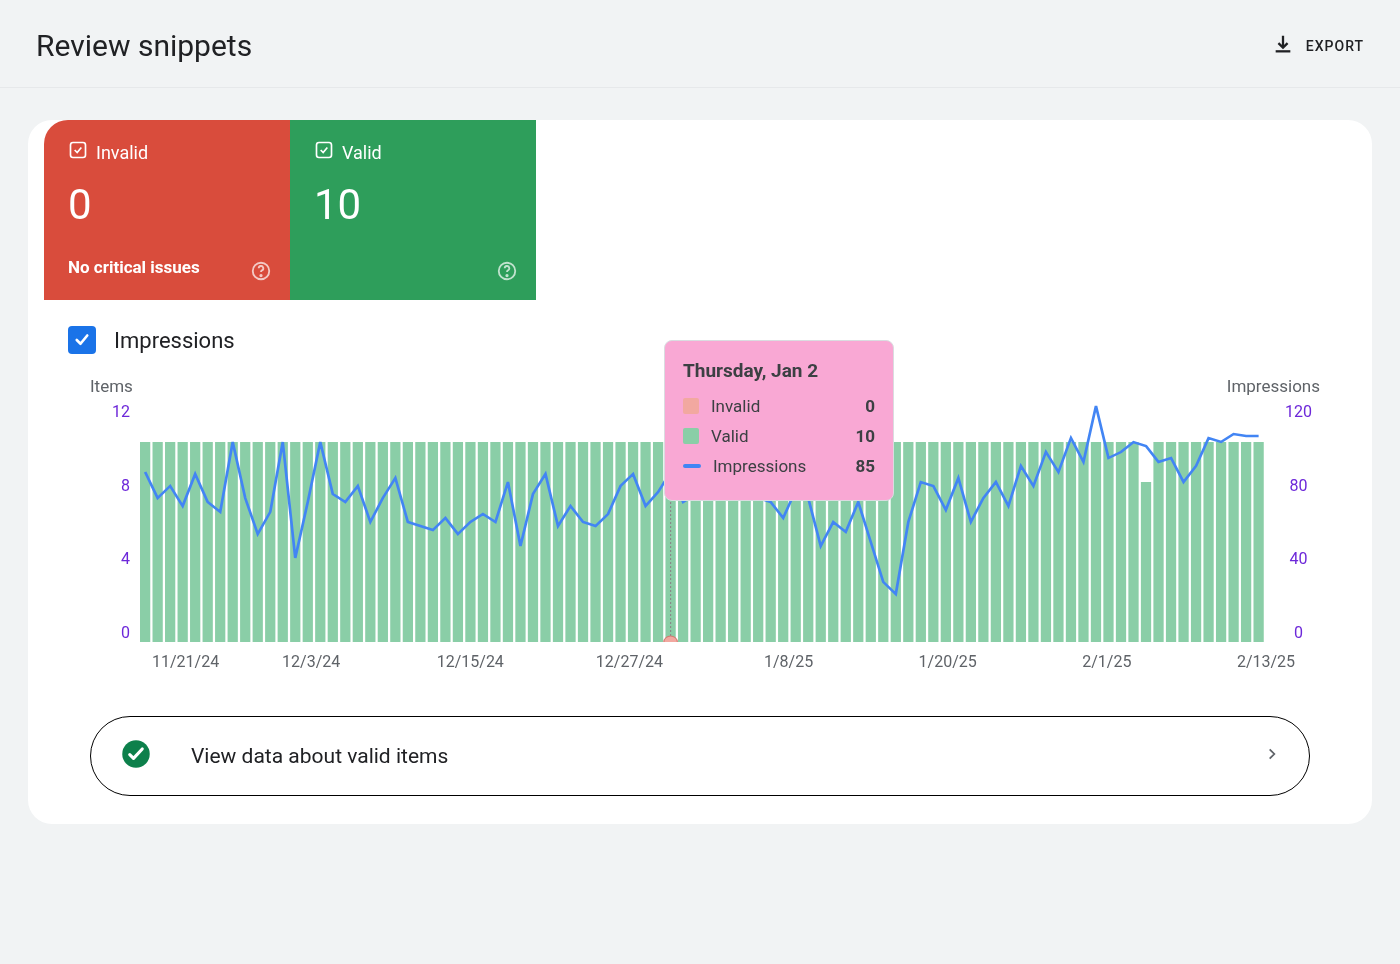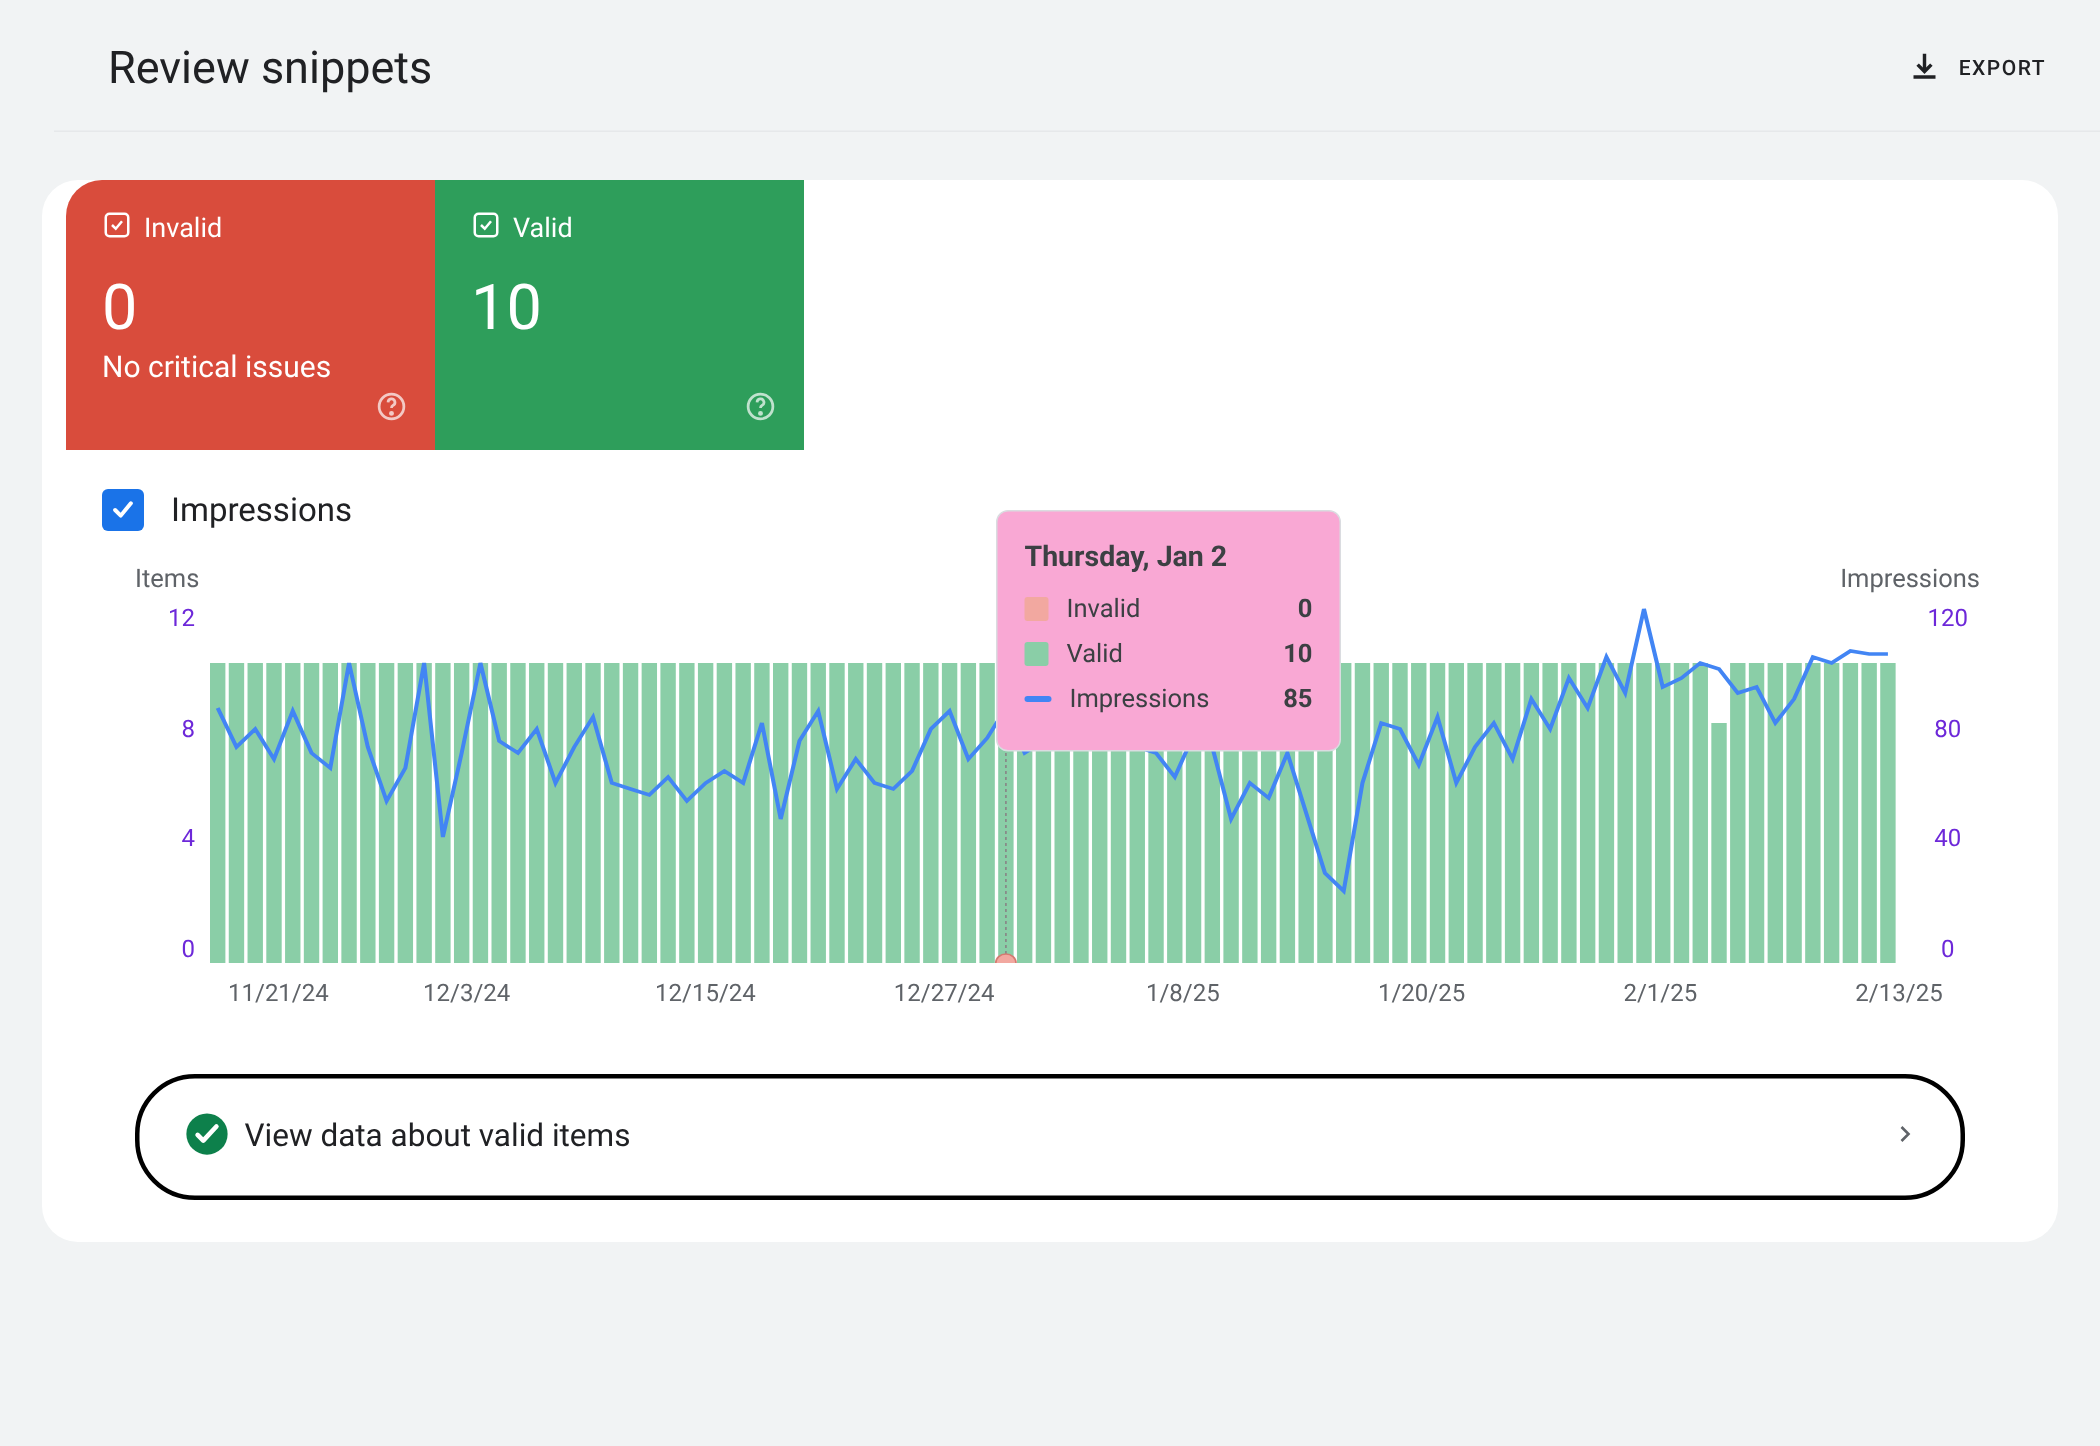--- a/index.html
+++ b/index.html
@@ -9,21 +9,20 @@
     width: 1400px;
     height: 964px;
     overflow: hidden;
   }
   .header {
     display: flex;
     justify-content: space-between;
     align-items: center;
     padding: 28px 36px 24px;
     border-bottom: 1px solid #e6e8ea;
-    margin-left: 36px;
   }
   .title {
     font-size: 30px;
     font-weight: 400;
     color: #202124;
   }
   .export-btn {
     display: inline-flex;
     align-items: center;
     gap: 12px;
@@ -52,21 +51,21 @@
     position: relative;
   }
   .tile.invalid { background: #d94c3c; border-top-left-radius: 24px; }
   .tile.valid   { background: #2e9e5b; }
   .tile-head {
     display: flex; align-items: center; gap: 8px;
     font-size: 18px; font-weight: 400;
   }
   .tile-head svg { flex-shrink: 0; }
   .tile-count { font-size: 42px; font-weight: 400; margin-top: 16px; }
-  .tile-note  { font-size: 20px; margin-top: 2px; }
+  .tile-note  { font-size: 17px; margin-top: 28px; font-weight: bold; }
   .help-icon {
     position: absolute; right: 18px; bottom: 14px;
     opacity: 0.7;
   }
   .impressions-row {
     display: flex; align-items: center; gap: 18px;
     padding: 26px 24px 0 24px;
   }
   .chk {
     width: 28px; height: 28px; border-radius: 4px;
@@ -112,24 +111,24 @@
     box-shadow: none;
   }
   .tooltip-title { font-size: 19px; font-weight: 700; color: #3c4043; margin-bottom: 14px; }
   .tt-row { display: flex; align-items: center; gap: 12px; font-size: 17px; color: #3c4043; margin-bottom: 10px; }
   .tt-row .swatch { width: 16px; height: 16px; border-radius: 2px; flex-shrink: 0; }
   .tt-row .lineswatch { width: 18px; height: 4px; border-radius: 2px; background:#4285f4; flex-shrink:0; }
   .tt-row .val { margin-left: auto; font-weight: 700; }
 
   .valid-items {
     margin: 42px 46px 0;
-    border: 3px solid #000000;
+    border: 1px solid #000000;
     border-radius: 40px;
     padding: 22px 30px;
-    display: flex; align-items: center; gap: 10px;
+    display: flex; align-items: center; gap: 40px;
     cursor: pointer;
   }
   .valid-items .txt { font-size: 21px; color: #202124; }
   .valid-items .chev { margin-left: auto; color: #5f6368; }
 
   .hover-line {
     stroke: #888; stroke-width: 1; stroke-dasharray: 2 2;
   }
 </style>
 </head>

